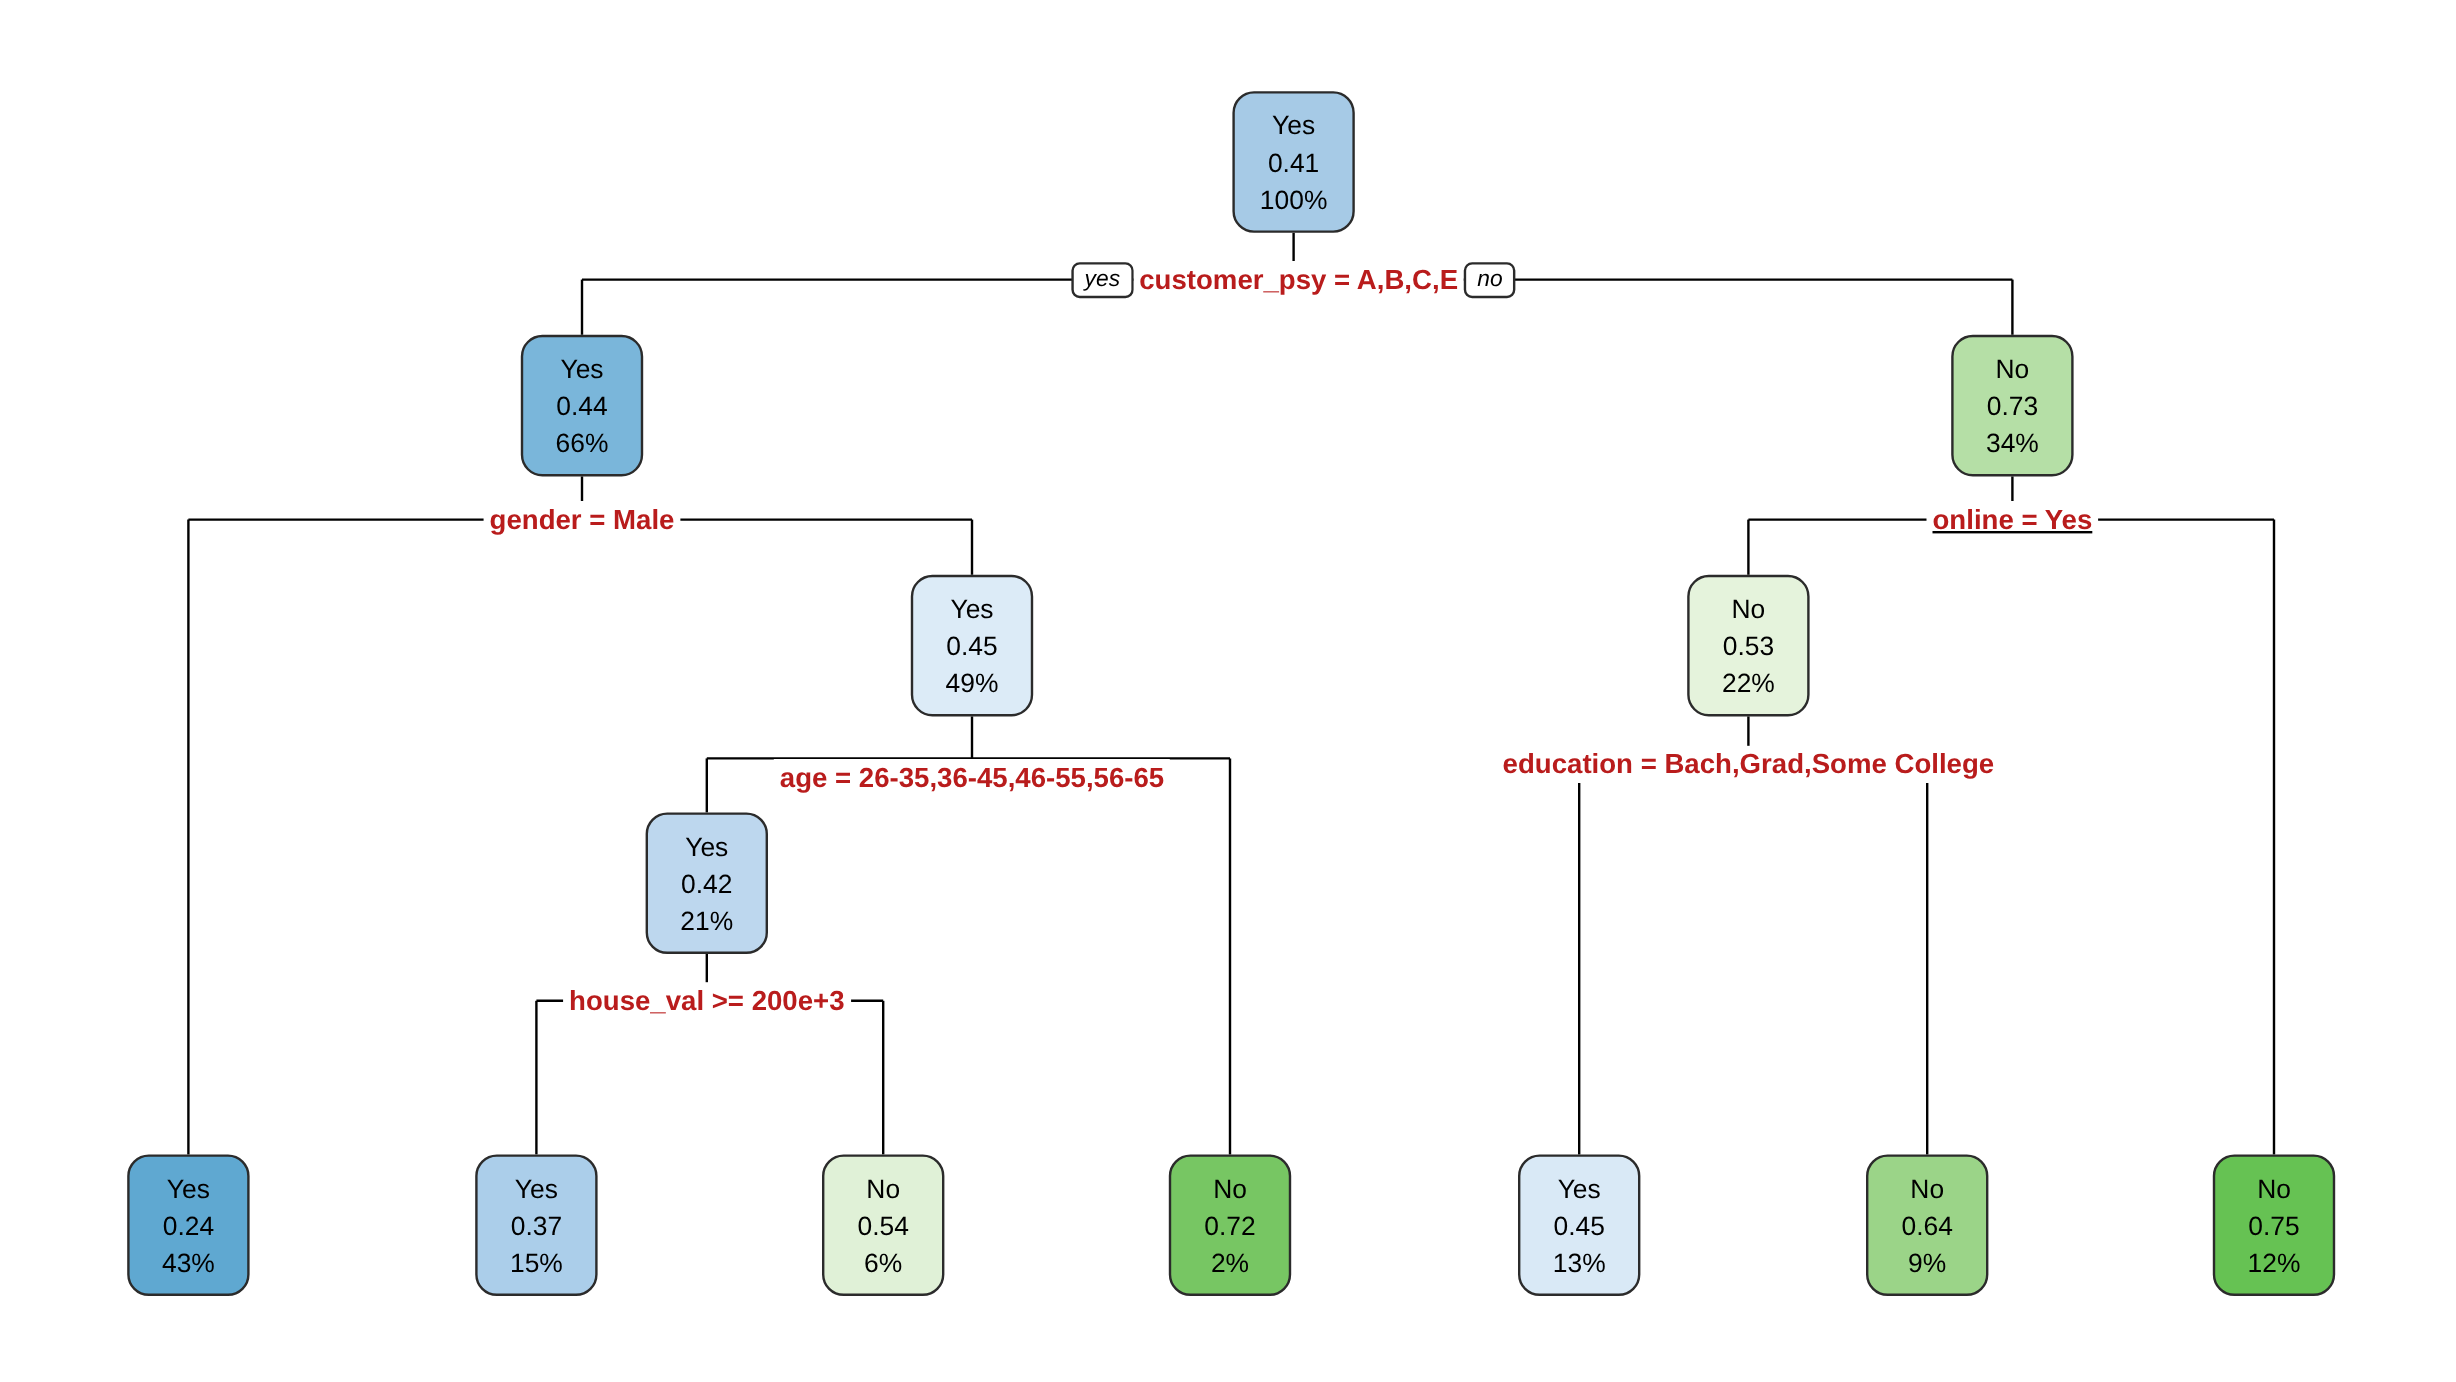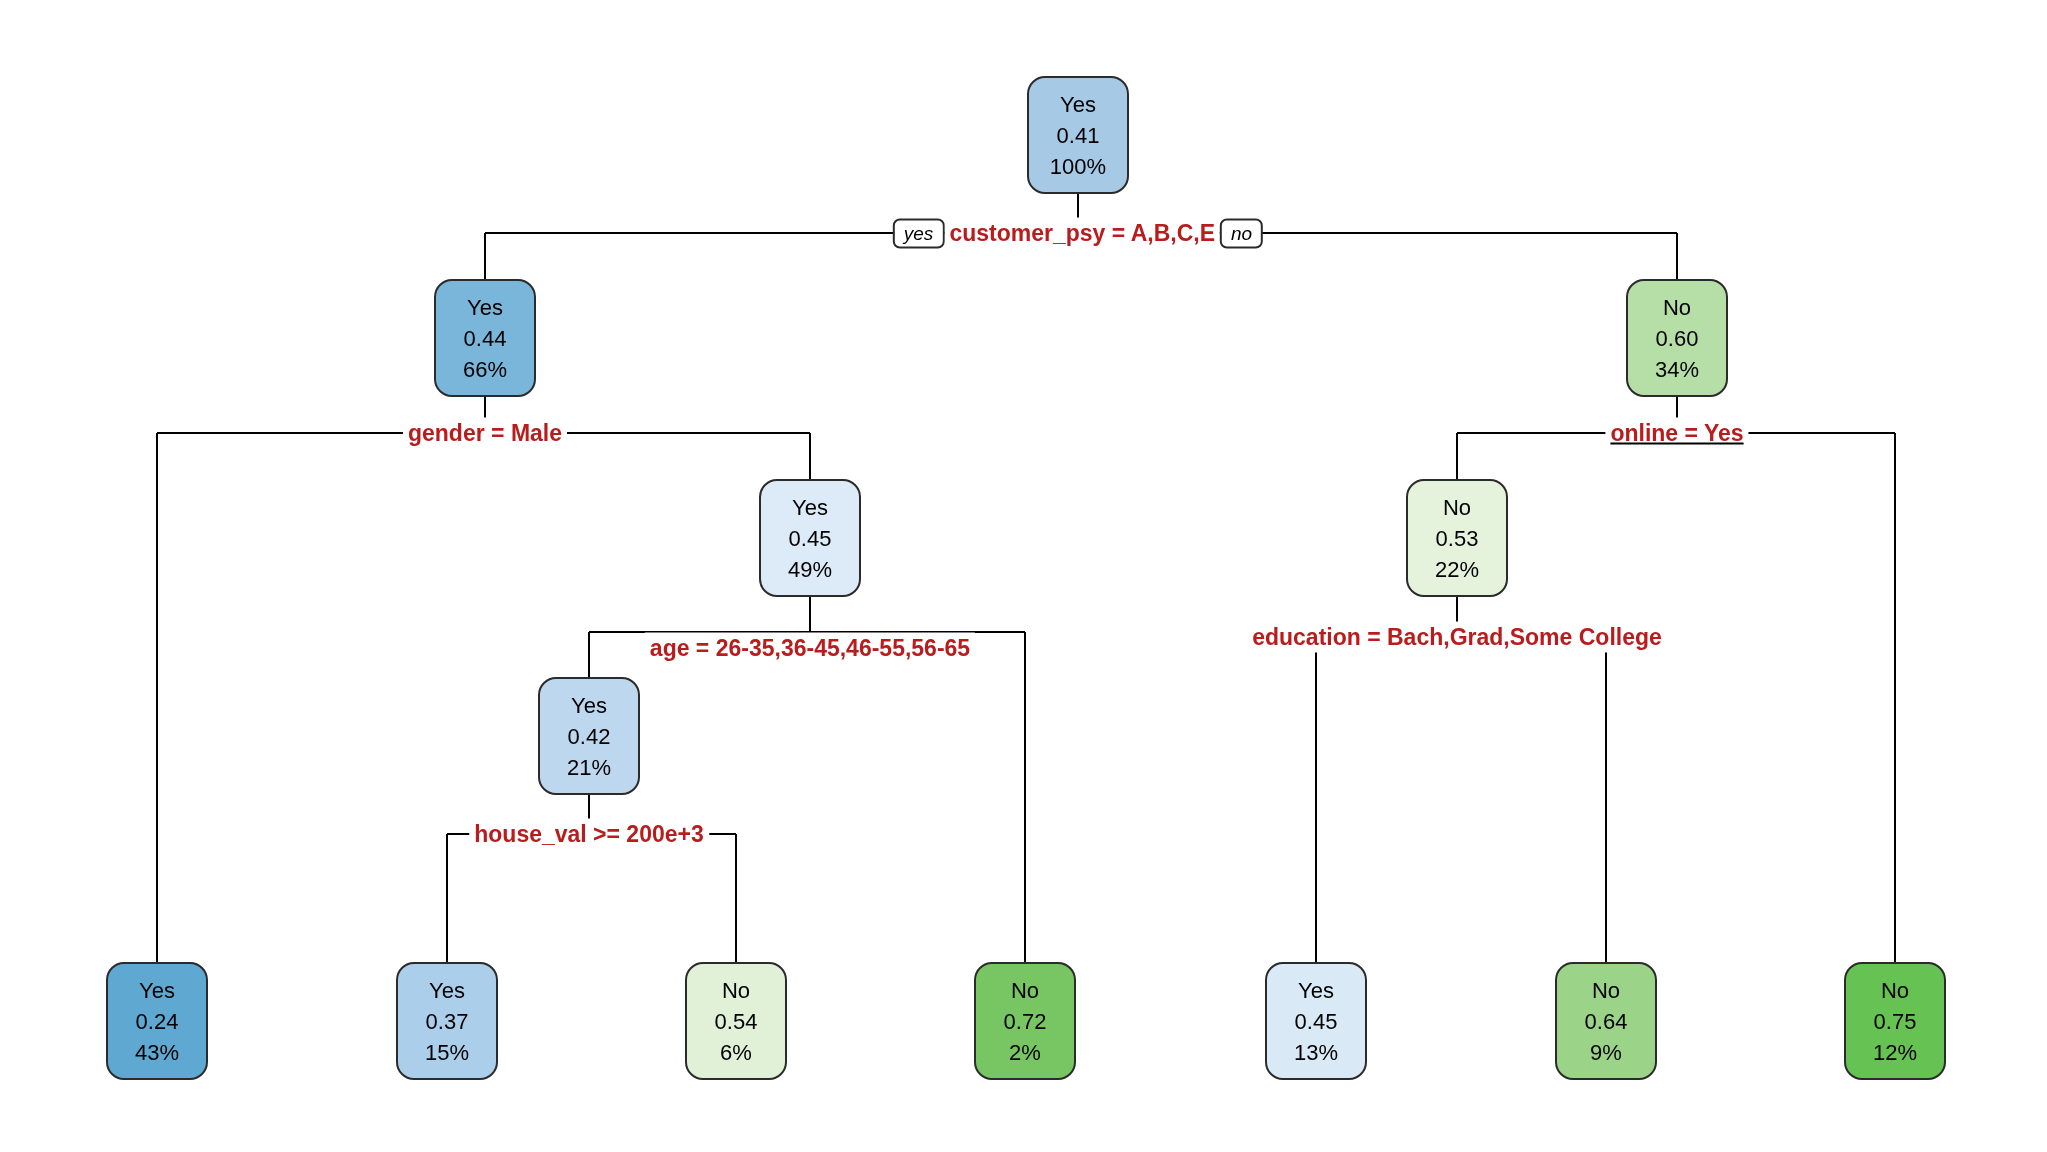--- a/index.html
+++ b/index.html
@@ -104,21 +104,21 @@
         <div>0.41</div>
         <div>100%</div>
       </div>
       <div class="node" style="left: 434px; top: 279px; background: rgb(122, 182, 218);">
         <div>Yes</div>
         <div>0.44</div>
         <div>66%</div>
       </div>
       <div class="node" style="left: 1626px; top: 279px; background: rgb(181, 223, 166);">
         <div>No</div>
-        <div>0.60</div>
+        <div>0.73</div>
         <div>34%</div>
       </div>
       <div class="node" style="left: 759px; top: 479px; background: rgb(220, 235, 247);">
         <div>Yes</div>
         <div>0.45</div>
         <div>49%</div>
       </div>
       <div class="node" style="left: 1406px; top: 479px; background: rgb(229, 243, 220);">
         <div>No</div>
         <div>0.53</div>

